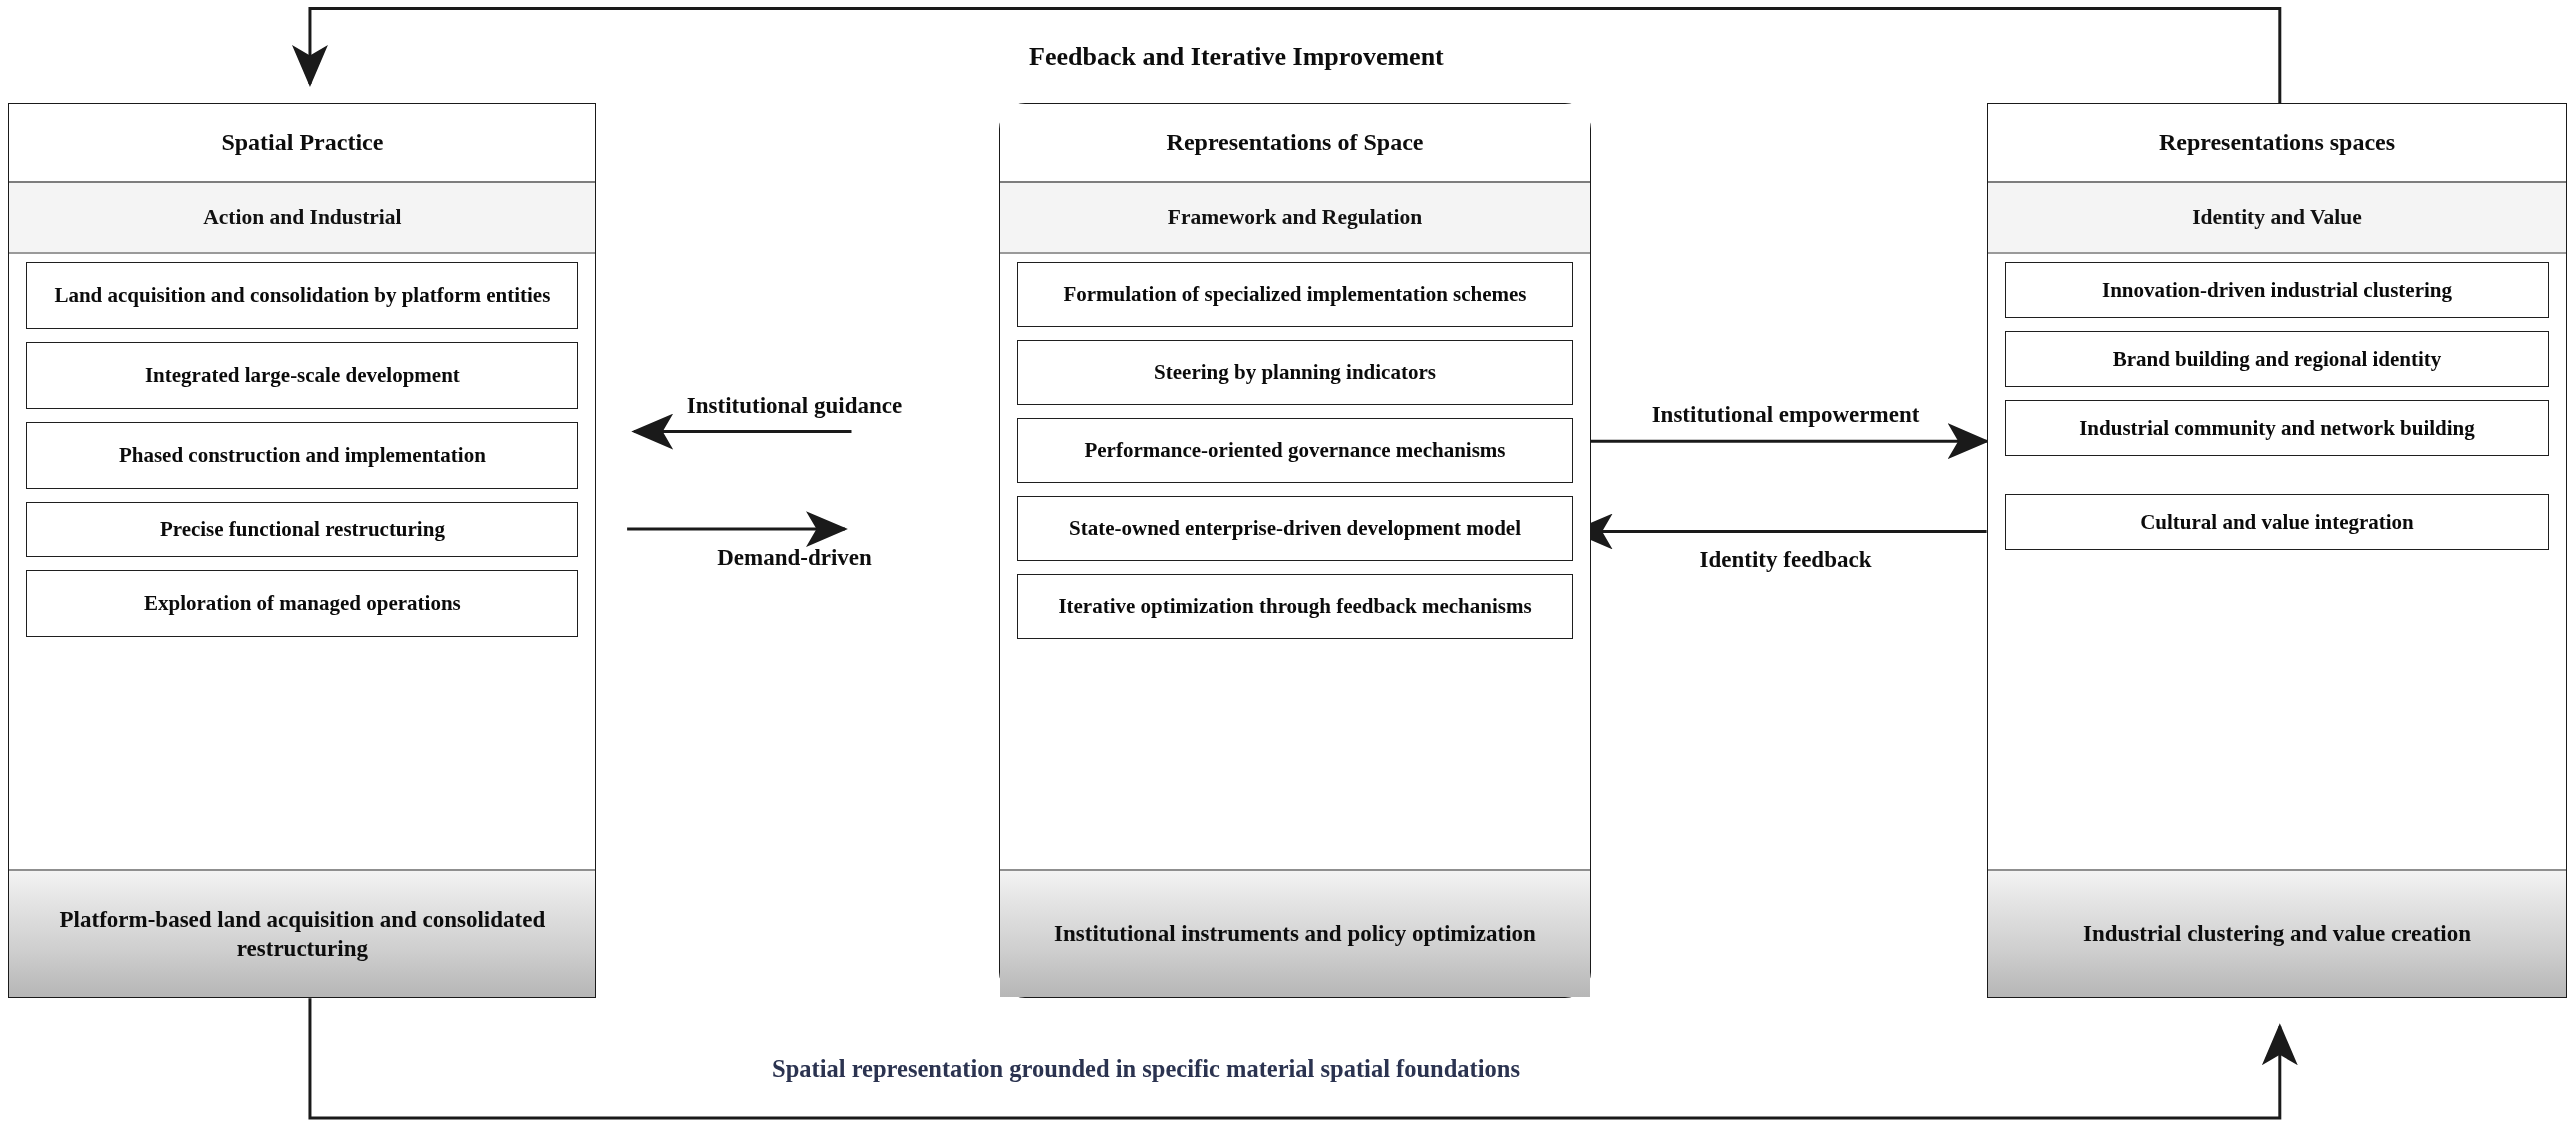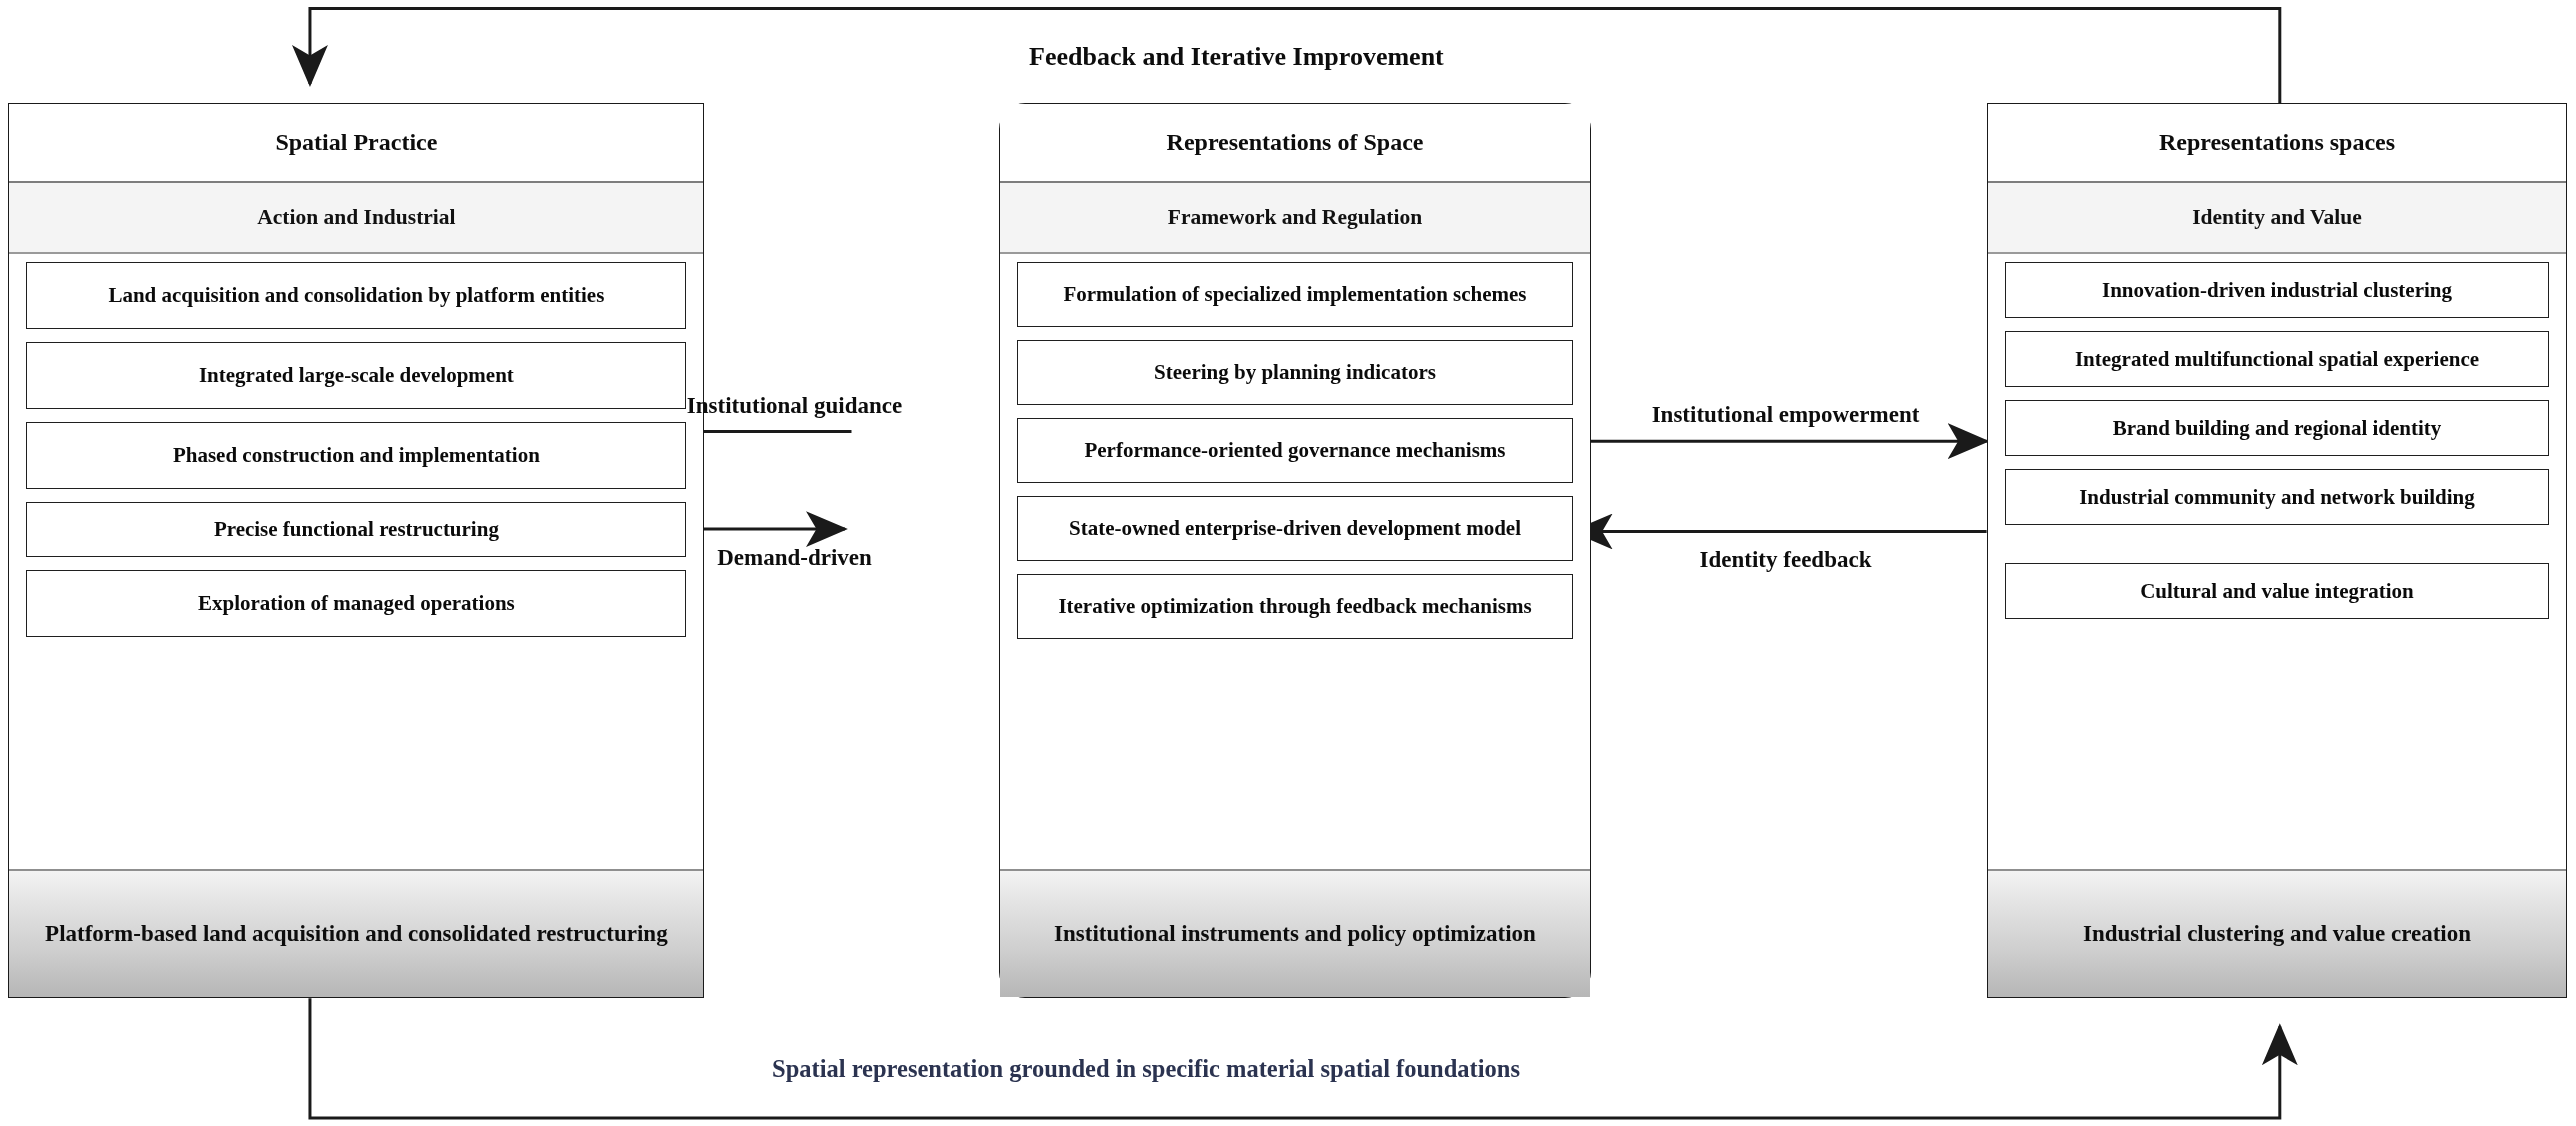--- a/index.html
+++ b/index.html
@@ -177,21 +177,21 @@
       <line x1="2625" y1="737" x2="3320" y2="737" stroke="#1a1a1a" stroke-width="5" marker-end="url(#arrowR)"></line>
     </g>
 
     <g>
       <line x1="3320" y1="888" x2="2630" y2="888" stroke="#1a1a1a" stroke-width="5" marker-end="url(#arrowL)"></line>
     </g>
   </svg>
 
   <div class="edge-label" style="left:1029px; top:42px; font-size:26px;">Feedback and Iterative Improvement</div>
 
-  <div class="col col-left" style="left:8.4px; top:103px; width:696px; height:895px;">
+  <div class="col col-left" style="left:8.4px; top:103px; width:588px; height:895px;">
     <div class="col-title">Spatial Practice</div>
     <div class="col-sub">Action and Industrial</div>
     <div class="col-body">
       <div class="items">
         <div class="chip h2">Land acquisition and consolidation by platform entities</div>
         <div class="chip h2">Integrated large-scale development</div>
         <div class="chip h2">Phased construction and implementation</div>
         <div class="chip h1">Precise functional restructuring</div>
         <div class="chip h2">Exploration of  managed operations</div>
       </div>
@@ -213,21 +213,20 @@
     </div>
     <div class="col-foot">Institutional instruments and policy optimization</div>
   </div>
 
   <div class="col col-right" style="left:1987px; top:103px; width:580px; height:895px;">
     <div class="col-title">Representations spaces</div>
     <div class="col-sub">Identity and Value</div>
     <div class="col-body">
       <div class="items">
         <div class="chip">Innovation-driven industrial clustering</div>
-        <div class="chip">Integrated multifunctional spatial experience</div>
         <div class="chip">Brand building and regional identity</div>
         <div class="chip">Industrial community and network building</div>
         <div class="chip" style="margin-top:25px;">Cultural and value integration</div>
       </div>
     </div>
     <div class="col-foot">Industrial clustering and value creation</div>
   </div>
 
   <div class="edge-label" style="left:645px; top:393px; width:299px;">Institutional guidance</div>
 

